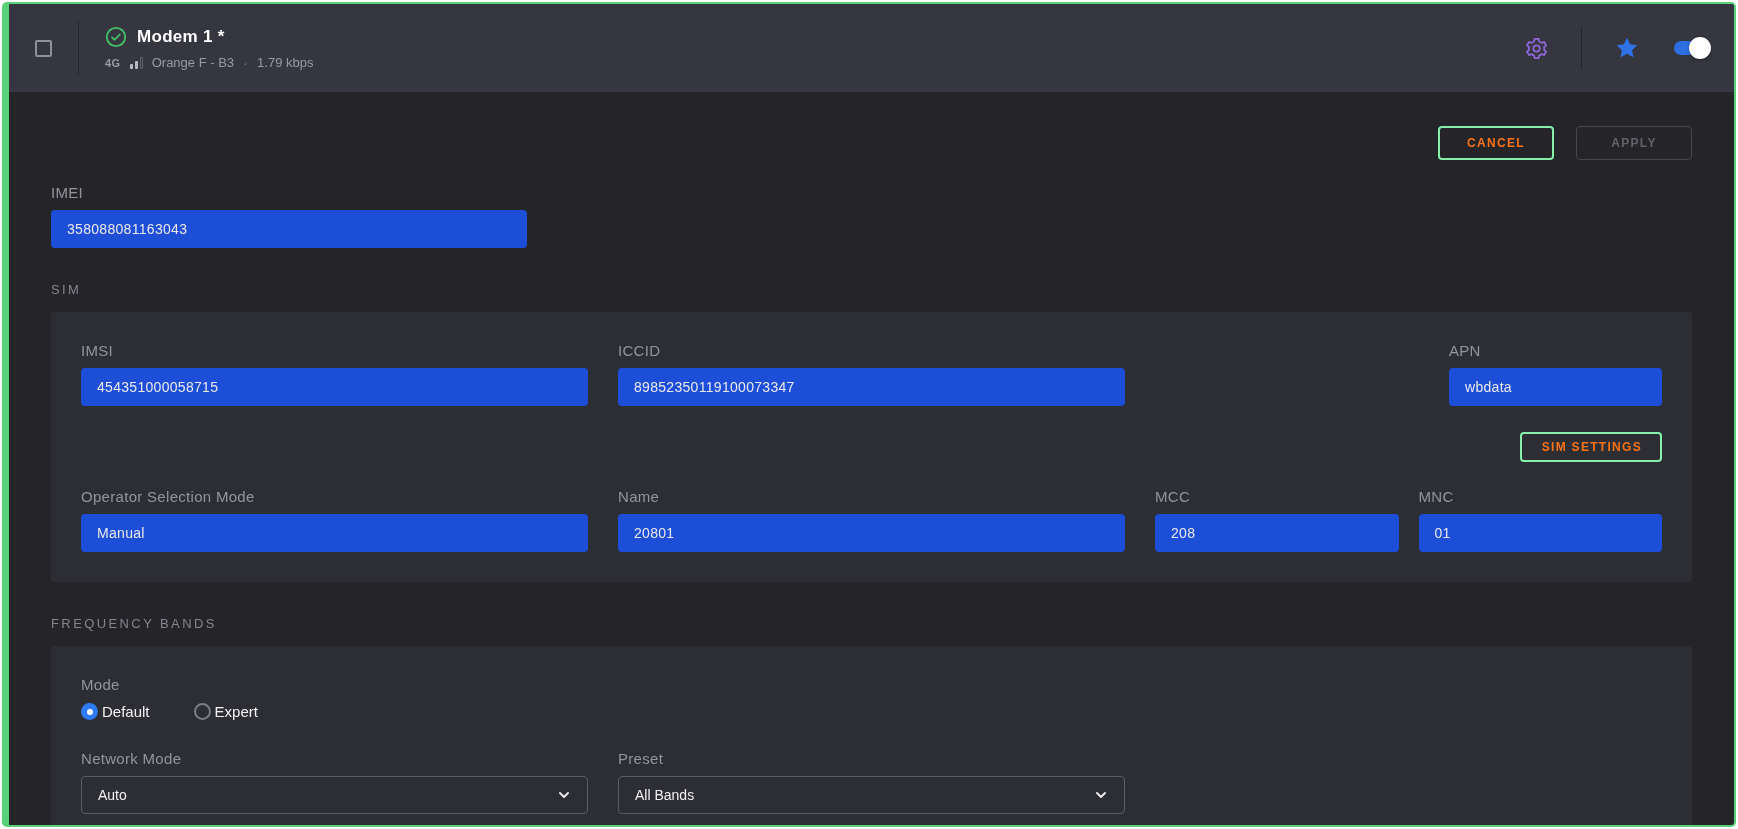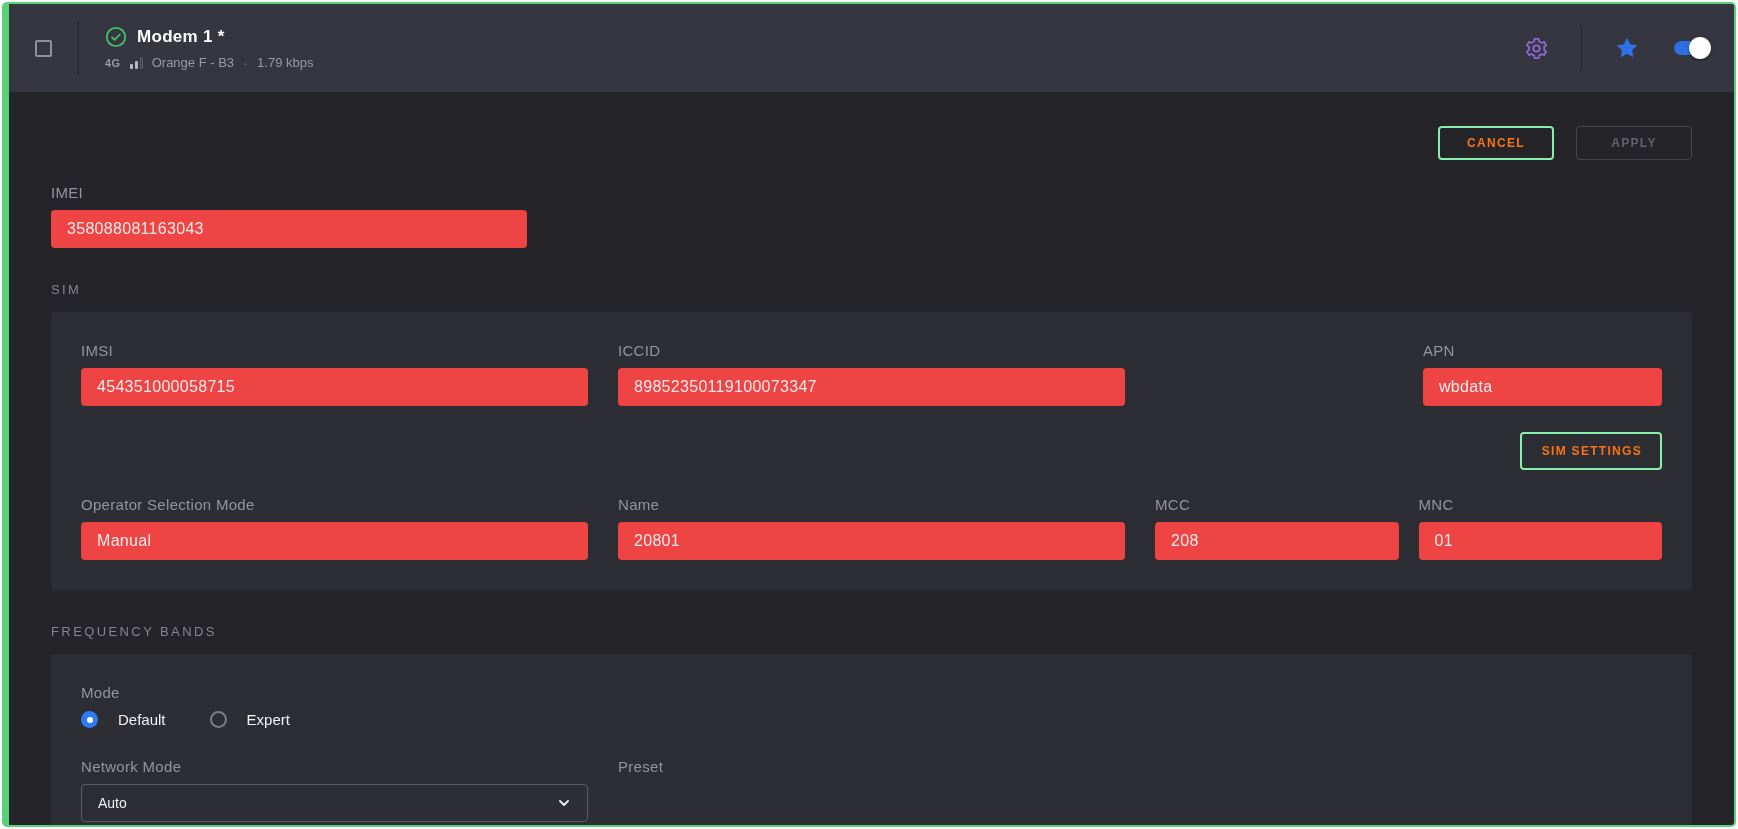--- a/index.html
+++ b/index.html
@@ -49,39 +49,39 @@
   .actions-row { display: flex; justify-content: flex-end; gap: 22px; margin-top: 6px; }
   .btn {
     min-width: 116px; height: 34px; border-radius: 4px; background: transparent;
     font-size: 12px; font-weight: bold; letter-spacing: 1.3px; cursor: pointer;
     font-family: inherit; padding: 0 18px;
   }
   .btn-outline-blue { border: 2px solid #86efac; color: #f97316; }
   .btn-disabled { border: 1px solid #46464d; color: #62626a; cursor: default; }
   .field-label { color: #94949c; font-size: 15px; margin-bottom: 9px; letter-spacing: 0.3px; }
   .text-input {
-    width: 100%; height: 38px; background: #ef4444; border: none; border-radius: 4px;
-    color: #eaeaec; font-size: 16px; padding: 12px 16px; font-family: inherit; outline: none;
+    width: 100%; height: 38px; background: #1d4ed8; border: none; border-radius: 4px;
+    color: #eaeaec; font-size: 14px; padding: 12px 16px; font-family: inherit; outline: none;
     letter-spacing: 0.3px;
   }
   .imei-group { width: 476px; margin-top: 24px; }
   .section-label {
     color: #85858e; font-size: 13px; letter-spacing: 2.4px; margin: 34px 0 15px;
   }
   .card { background: #2d2d34; border-radius: 4px; padding: 30px; }
   .grid3 { display: grid; grid-template-columns: 1fr 1fr 1fr; gap: 30px; }
   .row-gap { margin-top: 26px; }
   .split-cell { display: flex; gap: 20px; }
   .split-cell .grow { flex: 1; min-width: 0; }
   .btn-cell { display: flex; gap: 26px; align-items: flex-end; flex-direction: column; }
   .btn-cell .grow { flex: 1; min-width: 0; }
-  .btn-sim { flex: 0 0 auto; height: 38px; min-width: 120px; padding-left: 20px; }
+  .btn-sim { flex: 0 0 auto; height: 30px; min-width: 120px; padding-left: 20px; }
   
   .radio-row { display: flex; align-items: center; gap: 44px; margin-top: 10px; }
-  .radio-opt { display: flex; align-items: center; gap: 20px; cursor: pointer; }
+  .radio-opt { display: flex; align-items: center; gap: 4px; cursor: pointer; }
   .radio-circle { width: 17px; height: 17px; border-radius: 50%; position: relative; flex: 0 0 auto; }
   .radio-on { background: #2f7bf6; }
   .radio-on::after {
     content: ""; position: absolute; left: 50%; top: 50%; transform: translate(-50%,-50%);
     width: 6px; height: 6px; border-radius: 50%; background: #ffffff;
   }
   .radio-off { border: 2px solid #7c7c85; background: transparent; }
   .radio-label { color: #f2f2f4; font-size: 15px; }
   
   .select {
@@ -218,19 +218,27 @@
             <span>Auto</span>
             <span class="chevron">
               <svg width="14" height="14" viewBox="0 0 14 14" fill="none" stroke="#e8e8ea" stroke-width="2" stroke-linecap="round" stroke-linejoin="round">
                 <path d="M3 5l4 4 4-4"></path>
               </svg>
             </span>
           </div>
         </div>
         <div>
           <div class="field-label">Preset</div>
+          <div class="select">
+            <span>All Bands</span>
+            <span class="chevron">
+              <svg width="14" height="14" viewBox="0 0 14 14" fill="none" stroke="#e8e8ea" stroke-width="2" stroke-linecap="round" stroke-linejoin="round">
+                <path d="M3 5l4 4 4-4"></path>
+              </svg>
+            </span>
+          </div>
         </div>
         <div></div>
       </div>
     </div>
 
   </div>
 </div>
 
 </body></html>

